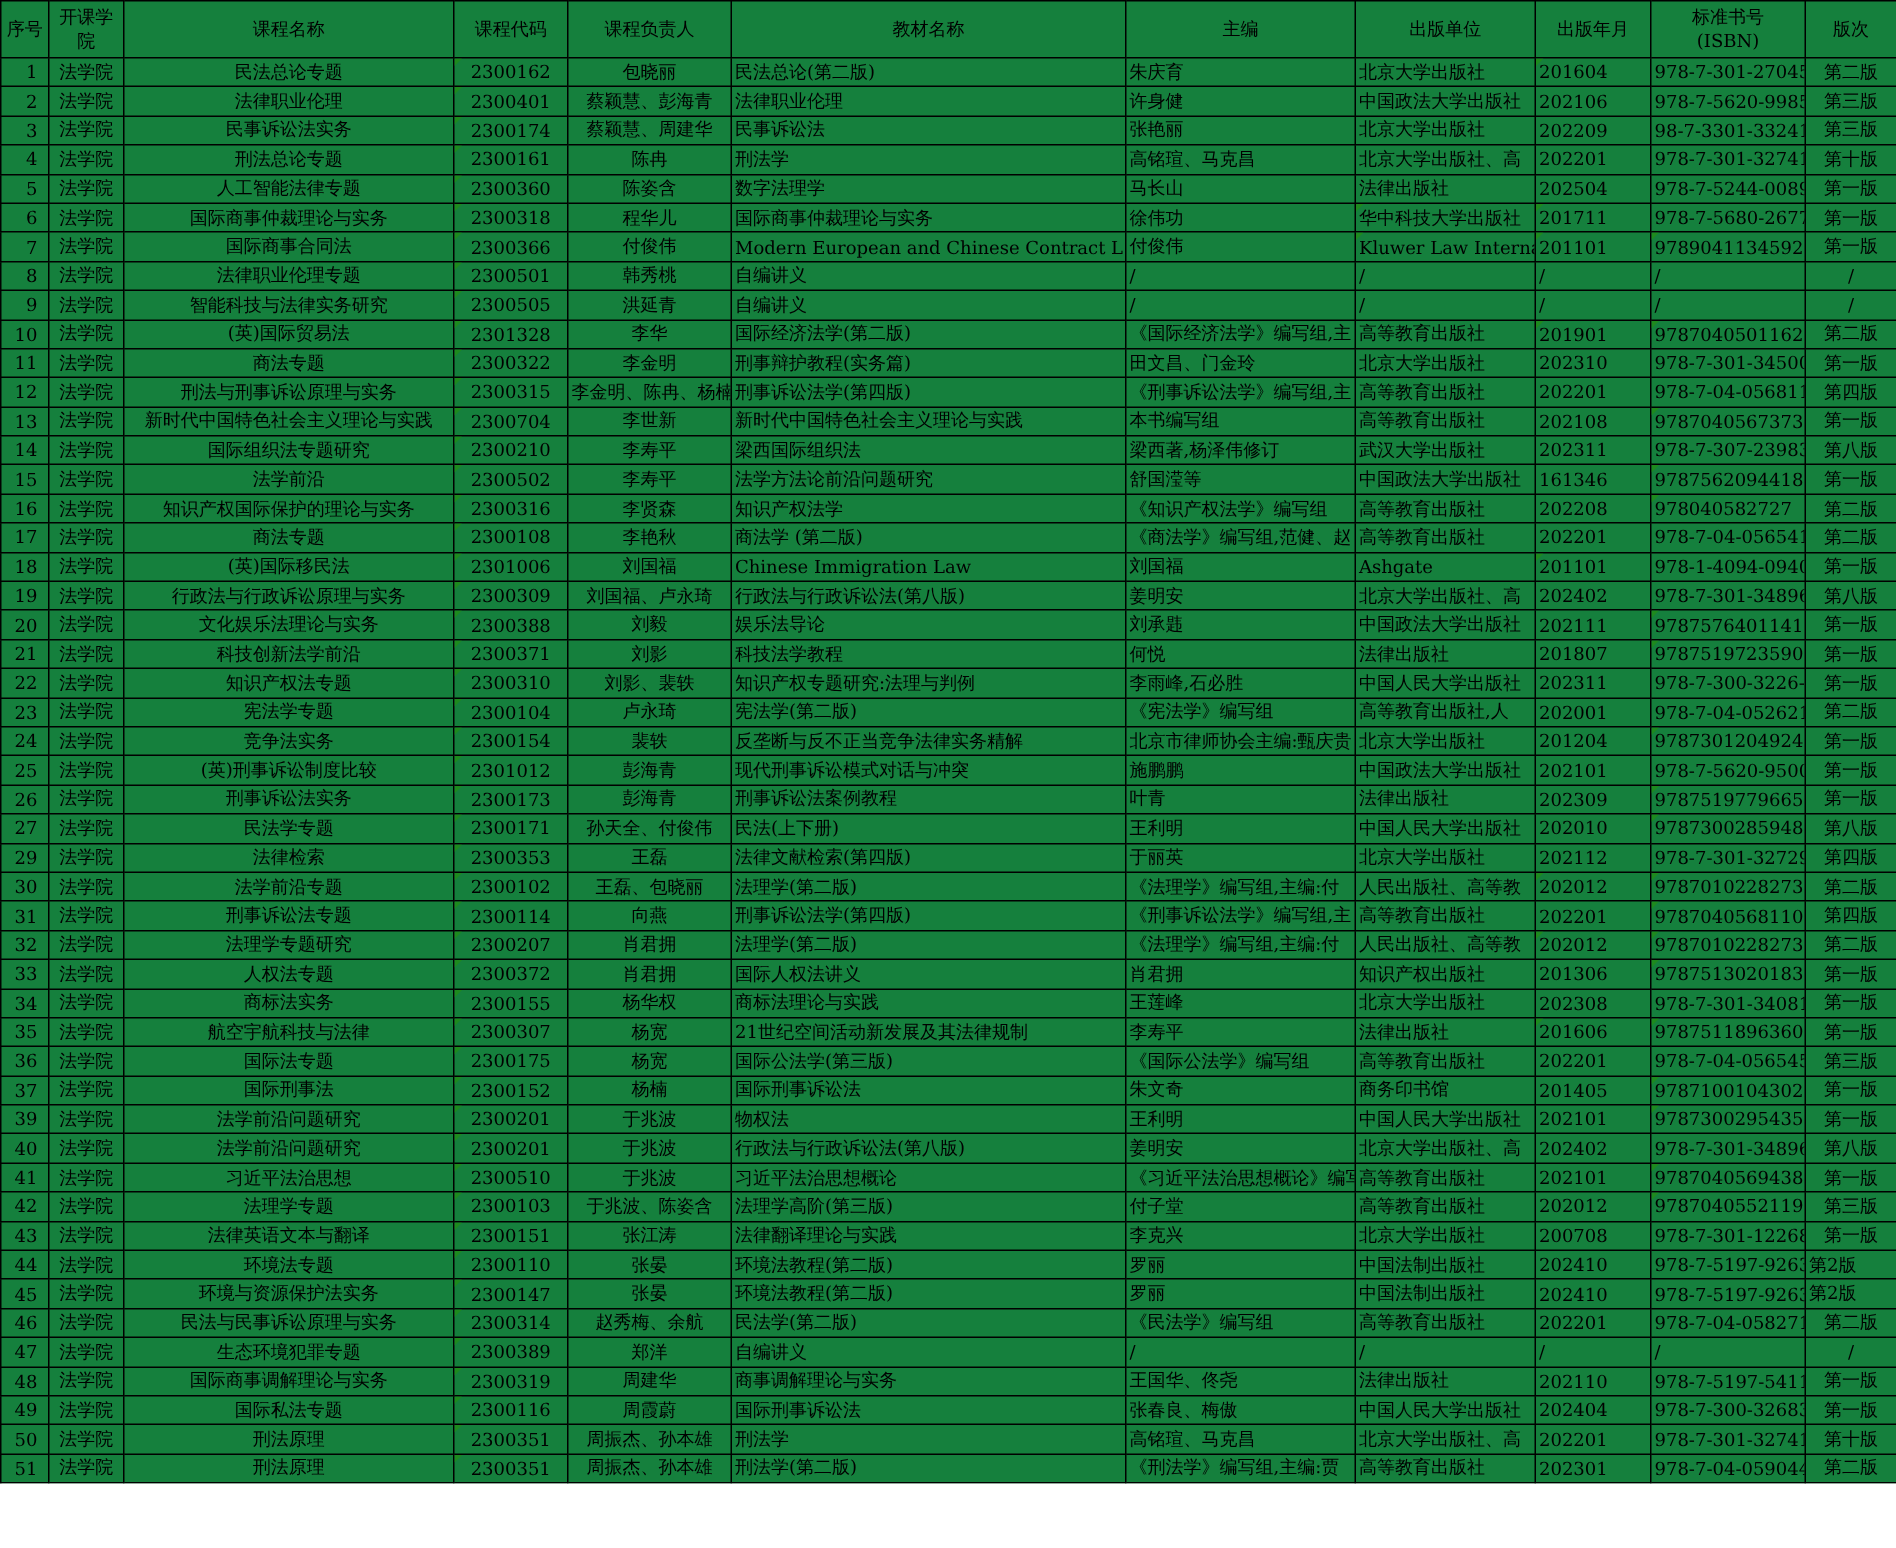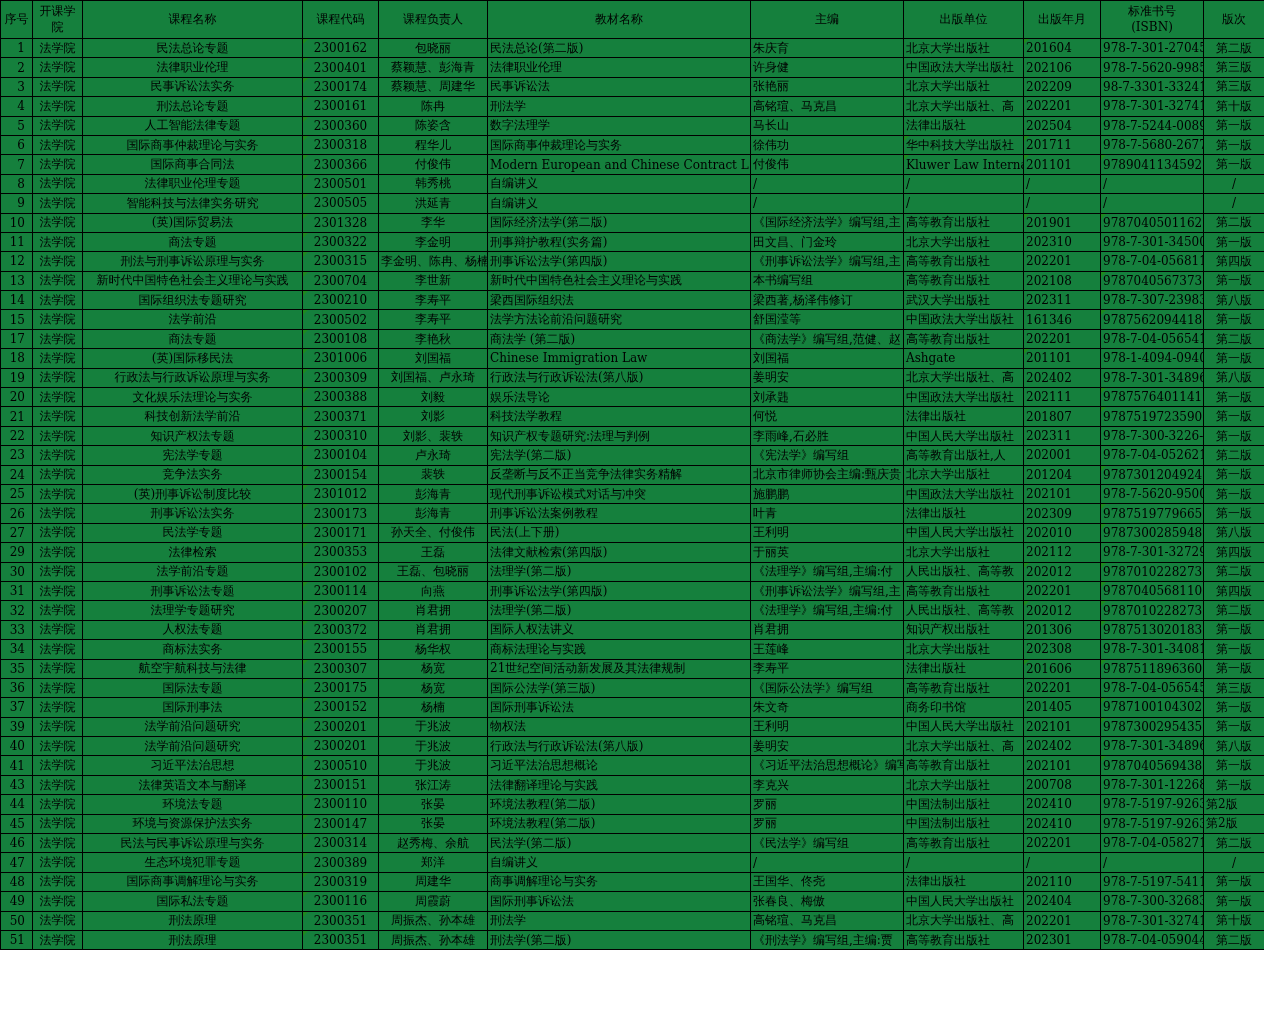--- a/index.html
+++ b/index.html
@@ -262,20 +262,33 @@
         <td class="c">2300502<i class="gm"></i></td>
         <td class="c">李寿平</td>
         <td class="l">法学方法论前沿问题研究</td>
         <td class="l">舒国滢等</td>
         <td class="l">中国政法大学出版社</td>
         <td class="l">161346</td>
         <td class="l">9787562094418<i class="gm"></i></td>
         <td class="c">第一版</td>
       </tr>
       <tr>
+        <td class="r">16</td>
+        <td class="c">法学院</td>
+        <td class="c">知识产权国际保护的理论与实务</td>
+        <td class="c">2300316<i class="gm"></i></td>
+        <td class="c">李贤森</td>
+        <td class="l">知识产权法学</td>
+        <td class="l">《知识产权法学》编写组</td>
+        <td class="l">高等教育出版社</td>
+        <td class="l">202208</td>
+        <td class="l">978040582727<i class="gm"></i></td>
+        <td class="c">第二版</td>
+      </tr>
+      <tr>
         <td class="r">17</td>
         <td class="c">法学院</td>
         <td class="c">商法专题</td>
         <td class="c">2300108<i class="gm"></i></td>
         <td class="c">李艳秋</td>
         <td class="l">商法学 (第二版)</td>
         <td class="l">《商法学》编写组,范健、赵</td>
         <td class="l">高等教育出版社</td>
         <td class="l">202201</td>
         <td class="l">978-7-04-056541-6</td>
@@ -561,20 +574,33 @@
         <td class="c">2300510<i class="gm"></i></td>
         <td class="c">于兆波</td>
         <td class="l">习近平法治思想概论</td>
         <td class="l">《习近平法治思想概论》编写</td>
         <td class="l">高等教育出版社</td>
         <td class="l">202101</td>
         <td class="l">9787040569438<i class="gm"></i></td>
         <td class="c">第一版</td>
       </tr>
       <tr>
+        <td class="r">42</td>
+        <td class="c">法学院</td>
+        <td class="c">法理学专题</td>
+        <td class="c">2300103<i class="gm"></i></td>
+        <td class="c">于兆波、陈姿含</td>
+        <td class="l">法理学高阶(第三版)</td>
+        <td class="l">付子堂</td>
+        <td class="l">高等教育出版社</td>
+        <td class="l">202012</td>
+        <td class="l">9787040552119<i class="gm"></i></td>
+        <td class="c">第三版</td>
+      </tr>
+      <tr>
         <td class="r">43</td>
         <td class="c">法学院</td>
         <td class="c">法律英语文本与翻译</td>
         <td class="c">2300151<i class="gm"></i></td>
         <td class="c">张江涛</td>
         <td class="l">法律翻译理论与实践</td>
         <td class="l">李克兴</td>
         <td class="l">北京大学出版社</td>
         <td class="l">200708</td>
         <td class="l">978-7-301-12268-6</td>

